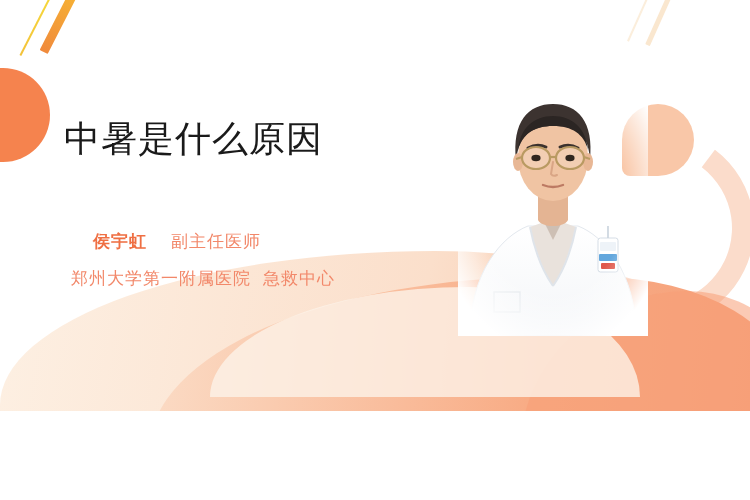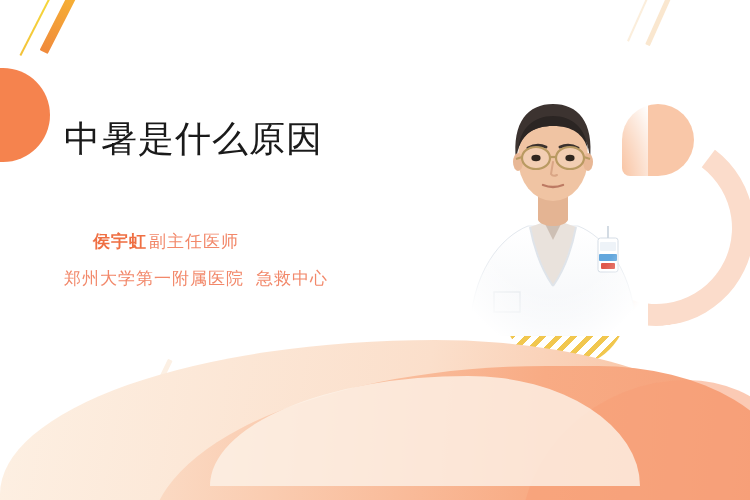--- a/index.html
+++ b/index.html
@@ -7,21 +7,21 @@
   html, body {
     width: 750px;
     height: 500px;
     overflow: hidden;
     font-family: "DejaVu Sans", "Liberation Sans", sans-serif;
   }
 
   .card {
     position: relative;
     width: 750px;
-    height: 500px;
+    height: 411px;
     background: #ffffff;
     overflow: hidden;
     padding-left: 12px;
   }
 
   
 
   .bg-layer {
     position: absolute;
     inset: 0;
@@ -195,29 +195,30 @@
     white-space: nowrap;
   }
   .doc-name {
     color: #ef6f43;
     font-weight: bold;
     letter-spacing: 1px;
     margin-left: 29px;
   }
   .doc-title {
     color: #f2886a;
-    margin-left: 2px;
+    margin-left: 24px;
     letter-spacing: 1px;
   }
   .affiliation {
     margin-top: 16px;
     font-size: 17px;
     color: #f2886a;
     letter-spacing: 1px;
     white-space: nowrap;
+    margin-left: 7px;
   }
   .affiliation .dept { margin-left: 12px; }
 
   
   .doctor {
     position: absolute;
     left: 458px;
     top: 86px;
     width: 190px;
     height: 250px;

